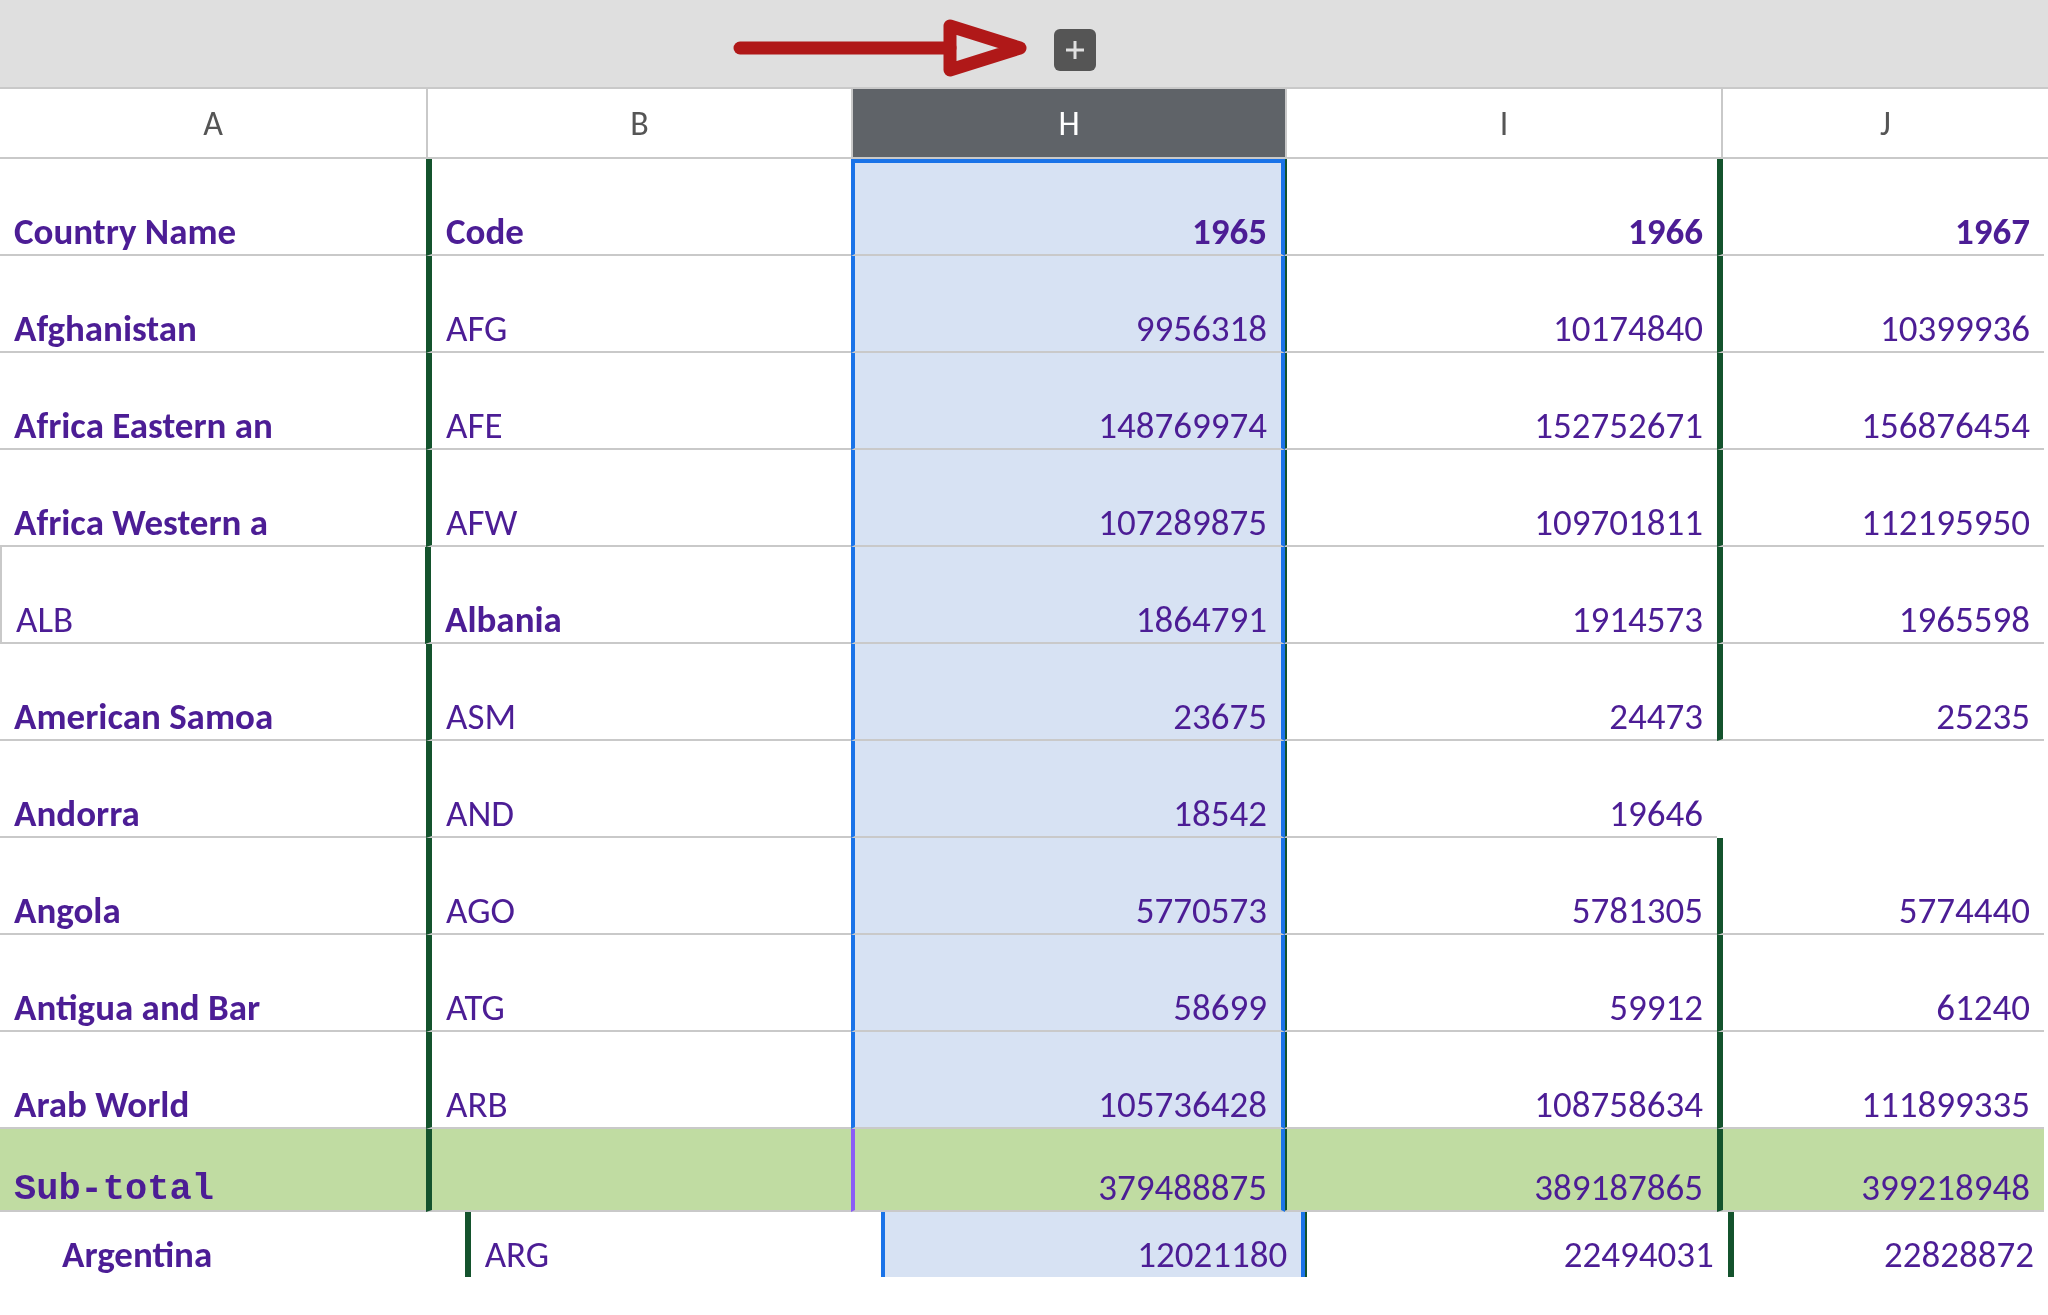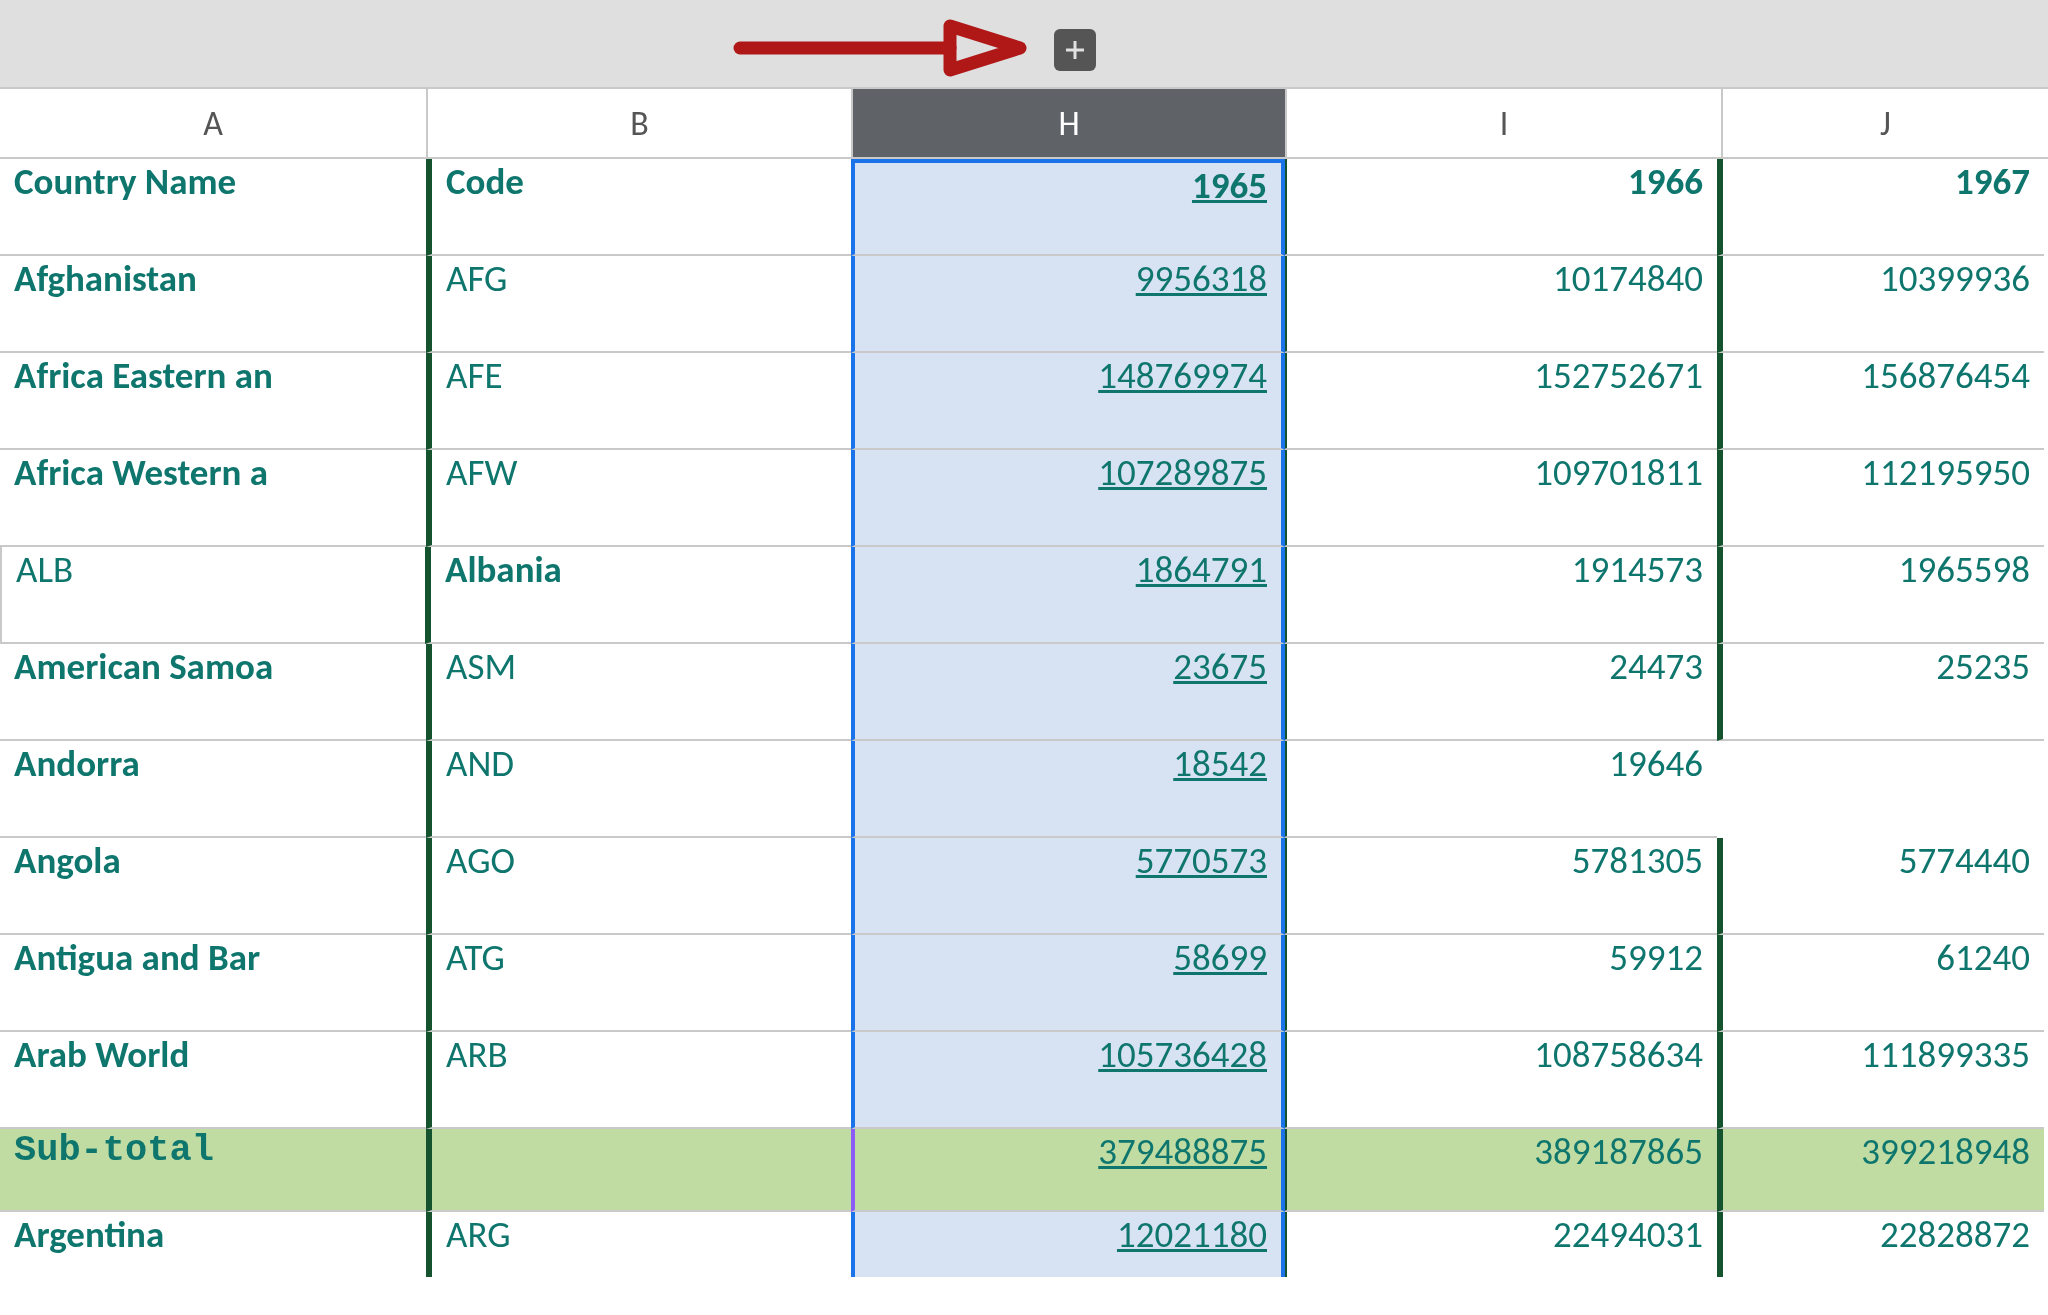--- a/index.html
+++ b/index.html
@@ -86,23 +86,23 @@
     position: relative;
   }
   .row {
     display: flex;
     height: 97px;
   }
   .cell {
     border-bottom: 2px solid #c9c9c9;
     padding: 0 14px;
     display: flex;
-    align-items: flex-start;
+    align-items: flex-end;
     font-size: 37px;
-    color: #0f766e;
+    color: #4c1d95;
     background: #ffffff;
     overflow: hidden;
     white-space: nowrap;
   }
   .cell + .cell {
     border-left: 6px solid #14532d;
   }
   .cell.c-a { font-weight: bold; }
   .cell.c-h, .cell.c-i, .cell.c-j { justify-content: flex-end; }
   .row.header .cell { font-weight: bold; }
@@ -111,21 +111,20 @@
   .row.header .cell.c-j { justify-content: flex-end; }
 
   
   .row .cell.c-h.sel {
     background: #d7e2f3;
     border-left: 4px solid #1a73e8;
     border-right: 4px solid #1a73e8;
     margin-right: -4px;
     z-index: 2;
     position: relative;
-    text-decoration: underline;
   }
   .row:first-child .cell.c-h.sel {
     border-top: 4px solid #1a73e8;
     background: #d7e2f3;
   }
 
   
   .row.subtotal .cell {
     background: #c0dca2;
     font-size: 37px;
@@ -134,20 +133,21 @@
   .row.subtotal .cell.c-h.sel {
     background: #c0dca2;
     border-left: 4px solid #8b5cf6;
     border-right: 4px solid #1a73e8;
     padding-left: 21px;
   }
 
   
   .row.partial {
     height: 65px;
+    margin-left: 48px;
   }
   .row.partial .cell {
     border-bottom: none;
   }
 
   .cell .txt {
     overflow: hidden;
     text-overflow: clip;
     white-space: nowrap;
     width: 100%;

